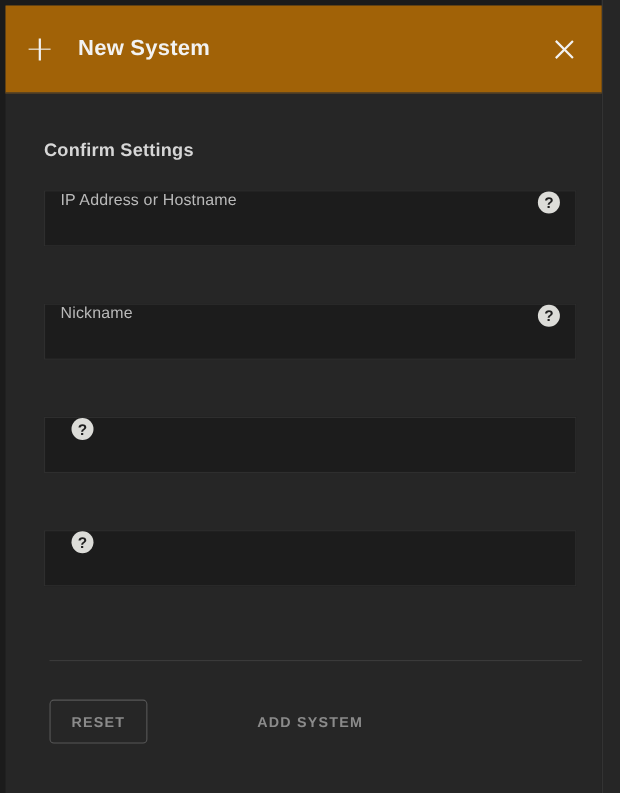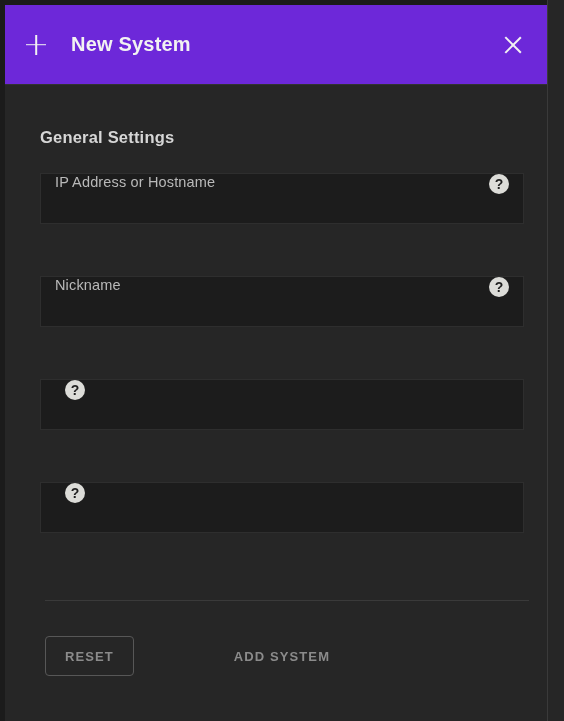--- a/index.html
+++ b/index.html
@@ -57,21 +57,21 @@
 
   
   .header {
     position: relative;
     height: 80px;
     flex: 0 0 80px;
     display: flex;
     align-items: center;
     padding: 0 22px 0 18px;
     border-bottom: 1px solid #323232;
-    background: #6d28d9;
+    background: #a16207;
   }
 
   .plus-icon {
     width: 26px;
     height: 26px;
     flex: 0 0 26px;
     position: relative;
     cursor: pointer;
   }
   .plus-icon::before,
@@ -244,21 +244,21 @@
 
     <div class="header">
       <div class="plus-icon"></div>
       <div class="header-title">New System</div>
       <div class="header-spacer"></div>
       <div class="close-icon"></div>
     </div>
 
     <div class="body">
 
-      <div class="section-title">General Settings</div>
+      <div class="section-title">Confirm Settings</div>
 
       <div class="fields">
 
         <label class="field">
           <input class="field-input" type="text" placeholder="IP Address or Hostname" style="">
           <span class="help-icon">?</span>
         </label>
 
         <label class="field">
           <input class="field-input" type="text" placeholder="Nickname" style="">

